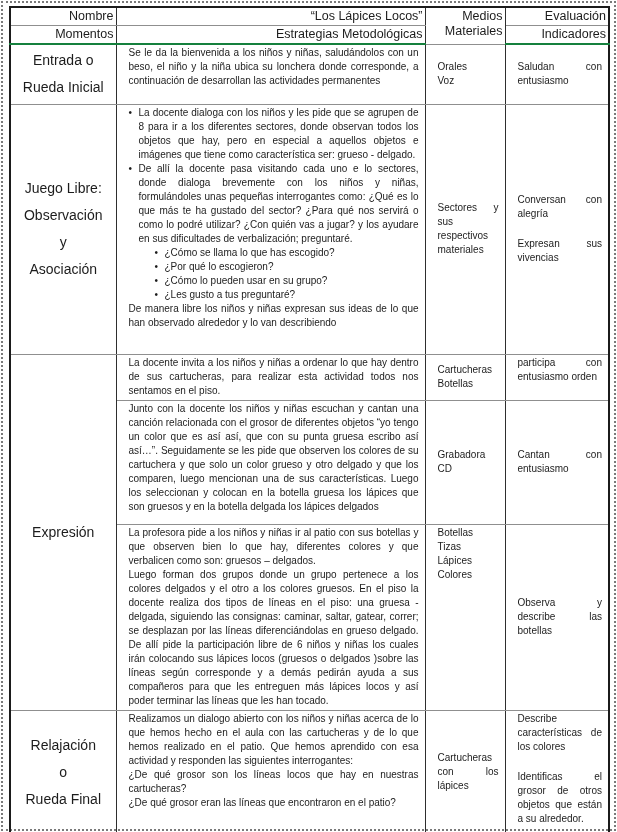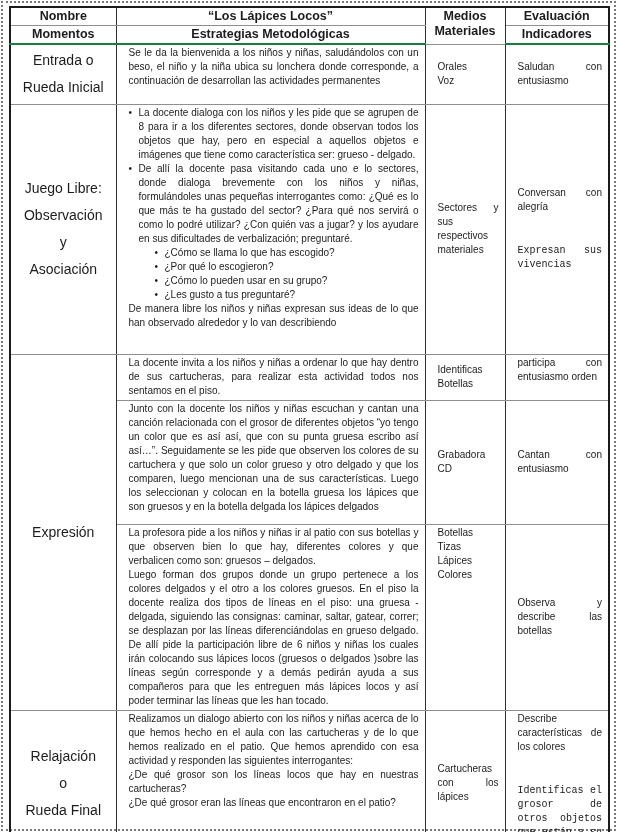--- a/index.html
+++ b/index.html
@@ -33,39 +33,39 @@
     border-bottom:1px solid #8f8f8f;
     vertical-align:top;
     padding:1px 6px 2px 12px;
     font-size:10px;
     line-height:14px;
     box-sizing:border-box;
   }
   thead th{
     font-size:12.5px;
     line-height:15px;
-    font-weight:bold;
-    text-align:center;
+    font-weight:normal;
+    text-align:right;
     padding:1px 2px;
     border-top:1px solid #2e2e2e;
   }
   thead tr.hrow2 th{border-bottom:2px solid #15803d;}
   .pre{white-space:pre-line;}
   .just{text-align:justify;}
   td.momento{
     text-align:center;
     vertical-align:middle;
     font-size:14px;
     line-height:27px;
     white-space:pre-line;
     padding:0 2px;
   }
   td.vmid{vertical-align:middle;}
   p{margin:0;}
-  p.gap{margin-top:30px;font-family:Liberation Mono, monospace;}
+  p.gap{margin-top:16px;}
   .bullet{display:flex;}
   .bullet .bchar{flex:0 0 10px;text-align:left;}
   .bullet .btext{flex:1;text-align:justify;}
   .bullet.sub{margin-left:26px;}
   .bullet.sub .bchar{flex:0 0 10px;}
   
   tr.r-entrada td{height:60px;}
   tr.r-juego td{height:250px;}
   tr.r-exp1 td{height:43px;}
   tr.r-exp2 td{height:124px;}
@@ -143,21 +143,21 @@
         <td class="just vmid">Sectores y sus respectivos materiales</td>
         <td class="vmid">
           <p class="just">Conversan con alegría</p>
           <p class="just gap">Expresan sus vivencias</p>
         </td>
       </tr>
 
       <tr class="r-exp1">
         <td class="momento" rowspan="3">Expresión</td>
         <td class="just">La docente invita a los niños y niñas a ordenar lo que hay dentro de sus cartucheras, para realizar esta actividad todos nos sentamos en el piso.</td>
-        <td class="pre vmid">Identificas
+        <td class="pre vmid">Cartucheras
 Botellas</td>
         <td class="just">participa con entusiasmo orden</td>
       </tr>
 
       <tr class="r-exp2">
         <td class="just">Junto con la docente los niños y niñas escuchan y cantan una canción relacionada con el grosor de diferentes objetos “yo tengo un color que es así así, que con su punta gruesa escribo así así…”. Seguidamente se les pide que observen los colores de su cartuchera y que solo un color grueso y otro delgado y que los comparen, luego mencionan una de sus características. Luego los seleccionan y colocan en la botella gruesa los lápices que son gruesos y en la botella delgada los lápices delgados</td>
         <td class="pre vmid">Grabadora
 CD</td>
         <td class="just vmid">Cantan con entusiasmo</td>
       </tr>

